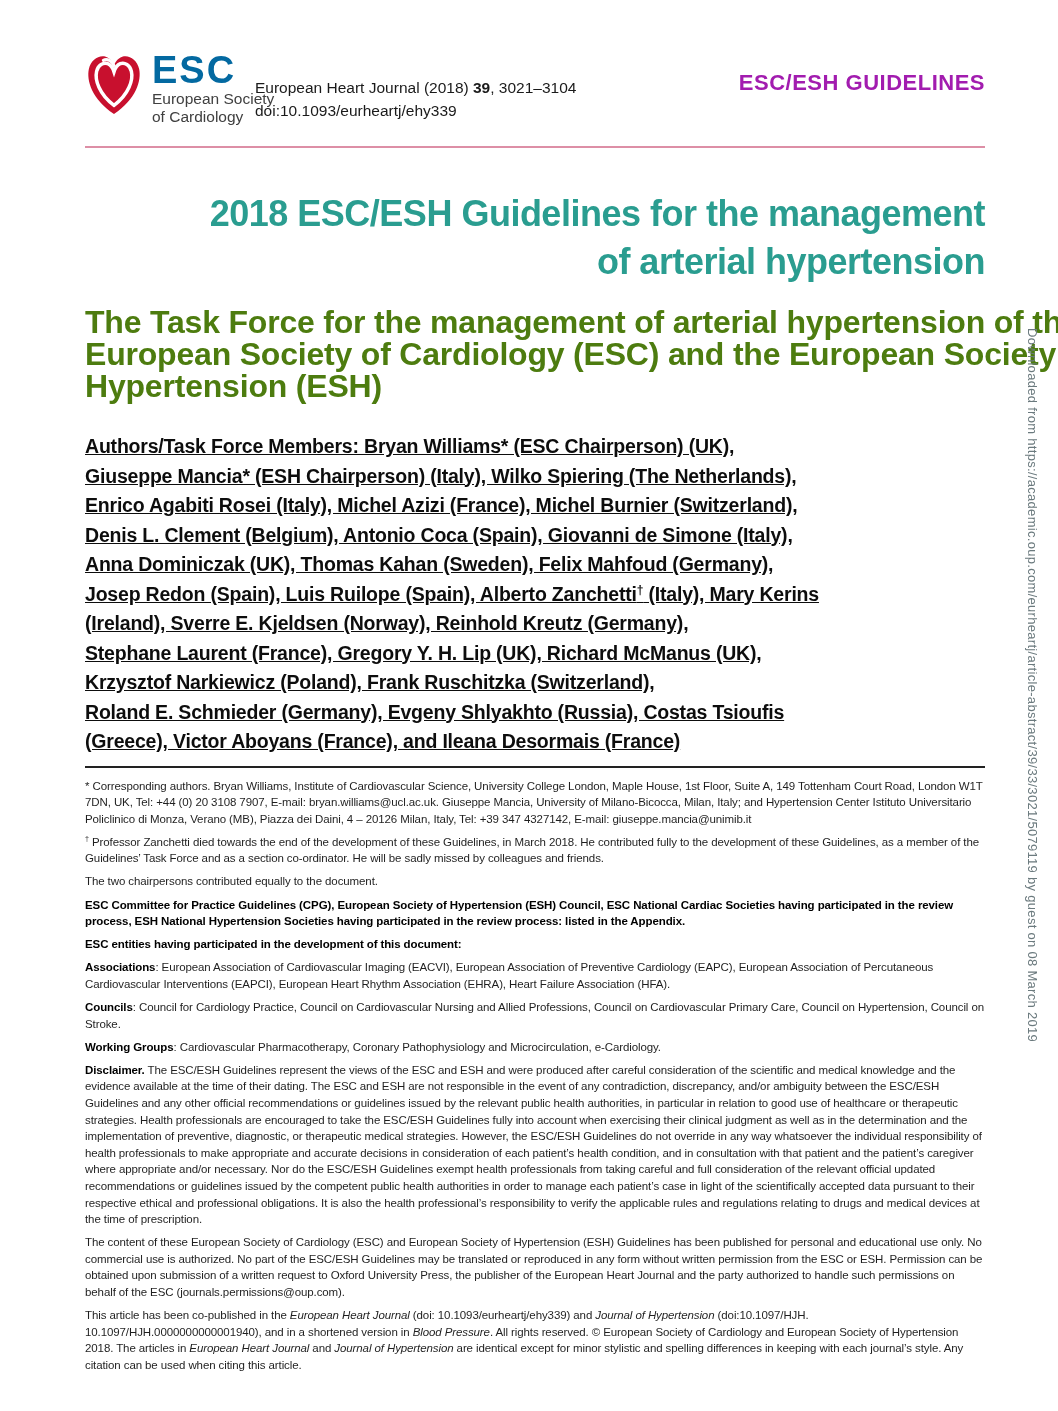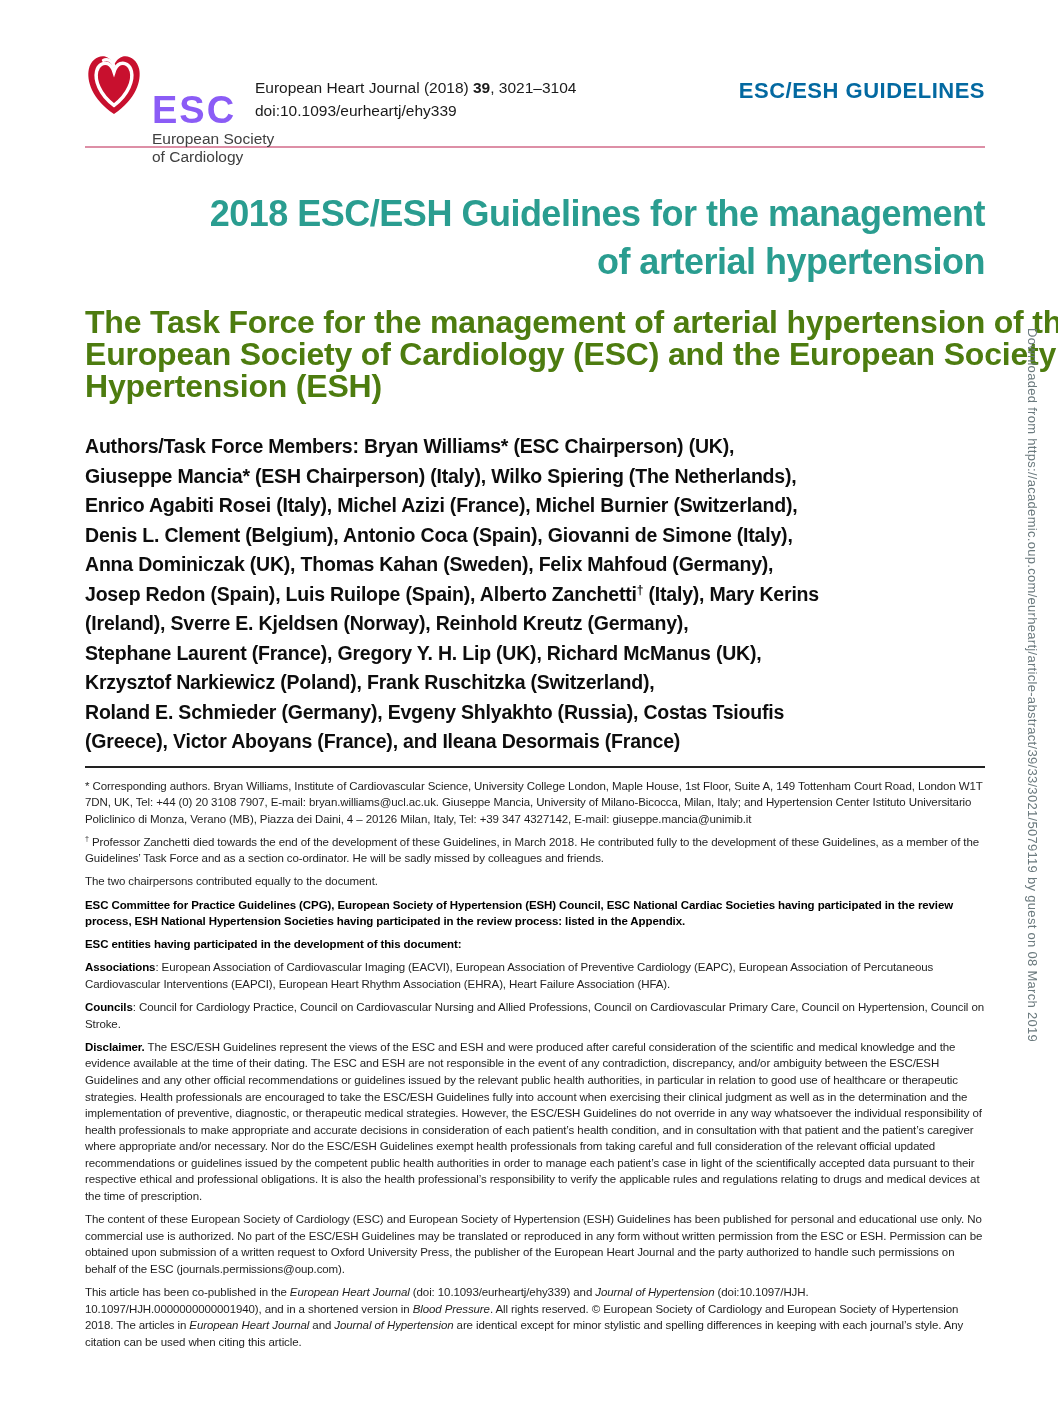--- a/index.html
+++ b/index.html
@@ -12,41 +12,41 @@
     overflow: hidden;
   }
   .page { padding: 50px 73px 0 85px; width: 100%; }
 
   
   .journal-header { position: relative; height: 80px; }
   .logo { position: absolute; left: 0; top: 0; display: flex; align-items: flex-start; }
   .heart { width: 58px; height: 70px; margin-right: 9px; }
   .logo-text .acr {
     font-size: 38px; font-weight: bold; letter-spacing: 2px;
-    line-height: 40px; color: #8b5cf6; margin-top: 40px;
+    line-height: 40px; color: #0369a1;
   }
   .logo-text .soc { font-size: 15.5px; line-height: 18px; color: #404040; }
   .citation { position: absolute; left: 170px; top: 26px; font-size: 15.5px; line-height: 23px; color: #1a1a1a; }
   .citation .vol { font-weight: bold; }
   .banner {
-    position: absolute; right: 0; top: 28px;
+    position: absolute; right: 0; top: 20px;
     font-size: 22px; font-weight: bold; letter-spacing: 0.5px;
-    color: #0369a1;
+    color: #a21caf;
   }
   .header-rule { margin-top: 16px; border: none; border-top: 2px solid #dd8fa6; }
 
   
   .title { margin-top: 42px; color: #2a9d90; font-size: 36px; font-weight: bold; letter-spacing: -0.5px; line-height: 48px; text-align: right; }
   .title .t-line { white-space: nowrap; }
   .subtitle { margin-top: 20px; color: #4d7c0f; font-size: 32px; font-weight: bold; letter-spacing: -0.2px; line-height: 32px; }
   .subtitle .t-line { white-space: nowrap; }
 
   
   .authors { margin-top: 30px; font-size: 19.5px; font-weight: bold; letter-spacing: -0.2px; line-height: 29.5px; color: #0d0d0d; }
-  .authors .t-line { white-space: nowrap; }
+  .authors .t-line { white-space: nowrap; text-decoration: underline; }
   sup { vertical-align: super; font-size: 62%; line-height: 0; }
 
   .authors-divider { margin-top: 9px; border: none; border-top: 2px solid #222; }
 
   
   .footnotes { margin-top: 10px; font-size: 11.5px; line-height: 16.6px; color: #1f1f1f; letter-spacing: -0.1px; }
   .footnotes p { margin-bottom: 6.5px; }
   .b { font-weight: bold; color: #000; }
   .i { font-style: italic; }
 
@@ -113,20 +113,21 @@
   <hr class="authors-divider">
 
   <div class="footnotes">
       <p><span>* Corresponding authors. Bryan Williams, Institute of Cardiovascular Science, University College London, Maple House, 1st Floor, Suite A, 149 Tottenham Court Road, London W1T 7DN, UK, Tel: +44 (0) 20 3108 7907, E-mail: bryan.williams@ucl.ac.uk. Giuseppe Mancia, University of Milano-Bicocca, Milan, Italy; and Hypertension Center Istituto Universitario Policlinico di Monza, Verano (MB), Piazza dei Daini, 4 – 20126 Milan, Italy, Tel: +39 347 4327142, E-mail: giuseppe.mancia@unimib.it</span></p>
       <p><sup>†</sup><span> Professor Zanchetti died towards the end of the development of these Guidelines, in March 2018. He contributed fully to the development of these Guidelines, as a member of the Guidelines’ Task Force and as a section co-ordinator. He will be sadly missed by colleagues and friends.</span></p>
       <p><span>The two chairpersons contributed equally to the document.</span></p>
       <p><span class="b">ESC Committee for Practice Guidelines (CPG), European Society of Hypertension (ESH) Council, ESC National Cardiac Societies having participated in the review process, ESH National Hypertension Societies having participated in the review process: listed in the Appendix.</span></p>
       <p><span class="b">ESC entities having participated in the development of this document:</span></p>
       <p><span class="b">Associations</span><span>: European Association of Cardiovascular Imaging (EACVI), European Association of Preventive Cardiology (EAPC), European Association of Percutaneous Cardiovascular Interventions (EAPCI), European Heart Rhythm Association (EHRA), Heart Failure Association (HFA).</span></p>
       <p><span class="b">Councils</span><span>: Council for Cardiology Practice, Council on Cardiovascular Nursing and Allied Professions, Council on Cardiovascular Primary Care, Council on Hypertension, Council on Stroke.</span></p>
+      <p><span class="b">Working Groups</span><span>: Cardiovascular Pharmacotherapy, Coronary Pathophysiology and Microcirculation, e-Cardiology.</span></p>
       <p><span class="b">Disclaimer.</span><span> The ESC/ESH Guidelines represent the views of the ESC and ESH and were produced after careful consideration of the scientific and medical knowledge and the evidence available at the time of their dating. The ESC and ESH are not responsible in the event of any contradiction, discrepancy, and/or ambiguity between the ESC/ESH Guidelines and any other official recommendations or guidelines issued by the relevant public health authorities, in particular in relation to good use of healthcare or therapeutic strategies. Health professionals are encouraged to take the ESC/ESH Guidelines fully into account when exercising their clinical judgment as well as in the determination and the implementation of preventive, diagnostic, or therapeutic medical strategies. However, the ESC/ESH Guidelines do not override in any way whatsoever the individual responsibility of health professionals to make appropriate and accurate decisions in consideration of each patient’s health condition, and in consultation with that patient and the patient’s caregiver where appropriate and/or necessary. Nor do the ESC/ESH Guidelines exempt health professionals from taking careful and full consideration of the relevant official updated recommendations or guidelines issued by the competent public health authorities in order to manage each patient’s case in light of the scientifically accepted data pursuant to their respective ethical and professional obligations. It is also the health professional’s responsibility to verify the applicable rules and regulations relating to drugs and medical devices at the time of prescription.</span></p>
       <p><span>The content of these European Society of Cardiology (ESC) and European Society of Hypertension (ESH) Guidelines has been published for personal and educational use only. No commercial use is authorized. No part of the ESC/ESH Guidelines may be translated or reproduced in any form without written permission from the ESC or ESH. Permission can be obtained upon submission of a written request to Oxford University Press, the publisher of the European Heart Journal and the party authorized to handle such permissions on behalf of the ESC (journals.permissions@oup.com).</span></p>
       <p><span>This article has been co-published in the </span><span class="i">European Heart Journal</span><span> (doi: 10.1093/eurheartj/ehy339) and </span><span class="i">Journal of Hypertension</span><span> (doi:10.1097/HJH. 10.1097/HJH.0000000000001940), and in a shortened version in </span><span class="i">Blood Pressure</span><span>. All rights reserved. © European Society of Cardiology and European Society of Hypertension 2018. The articles in </span><span class="i">European Heart Journal</span><span> and </span><span class="i">Journal of Hypertension</span><span> are identical except for minor stylistic and spelling differences in keeping with each journal’s style. Any citation can be used when citing this article.</span></p>
     </div>
 
 </div>
 
 <div class="watermark">Downloaded from https://academic.oup.com/eurheartj/article-abstract/39/33/3021/5079119 by guest on 08 March 2019</div>
 
 </body></html>

